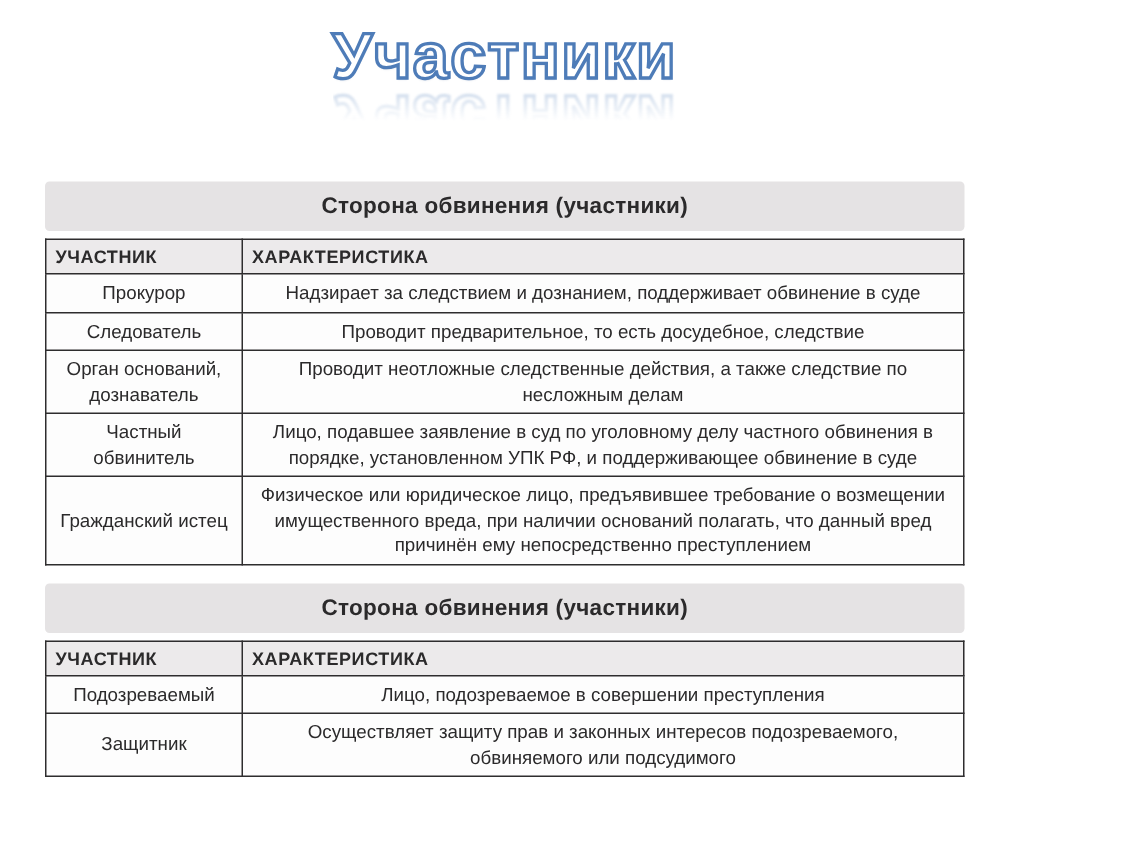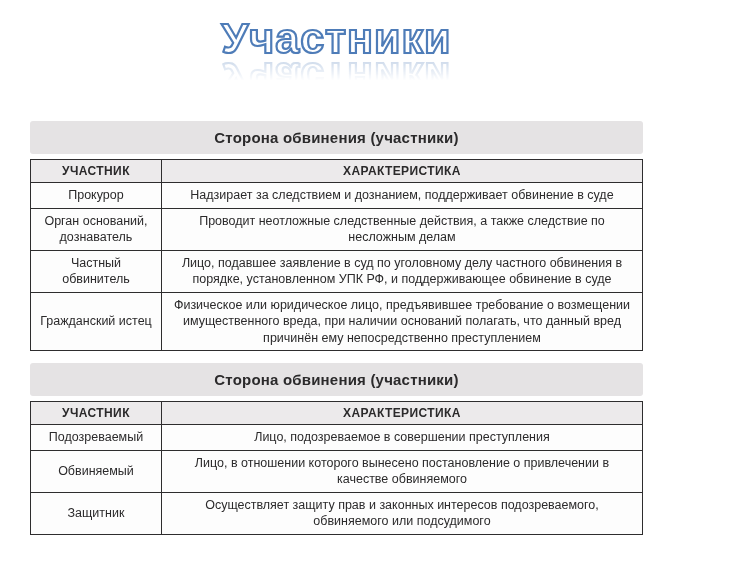--- a/index.html
+++ b/index.html
@@ -63,21 +63,20 @@
   th, td {
     border:1.5px solid var(--border,#2e2d2e);
     vertical-align:middle;
     text-align:left;
   }
   th {
     background:var(--header-bg,#eceaeb);
     font-size:12px;
     font-weight:600;
     letter-spacing:.4px;
-    text-align:center;
     padding:4px 6px;
   }
   td {
     background:#fdfdfd;
     font-size:12.5px;
     line-height:1.32;
     padding:4px 9px;
     text-align:center;
   }
   col.c-participant { width:21.4%; }
@@ -110,20 +109,24 @@
             <th>УЧАСТНИК</th>
             <th>ХАРАКТЕРИСТИКА</th>
           </tr>
         </thead>
         <tbody>
             <tr>
               <td>Прокурор</td>
               <td>Надзирает за следствием и дознанием, поддерживает обвинение в суде</td>
             </tr>
             <tr>
+              <td>Следователь</td>
+              <td>Проводит предварительное, то есть досудебное, следствие</td>
+            </tr>
+            <tr>
               <td>Орган оснований, дознаватель</td>
               <td>Проводит неотложные следственные действия, а также следствие по несложным делам</td>
             </tr>
             <tr>
               <td>Частный обвинитель</td>
               <td>Лицо, подавшее заявление в суд по уголовному делу частного обвинения в порядке, установленном УПК РФ, и поддерживающее обвинение в суде</td>
             </tr>
             <tr>
               <td>Гражданский истец</td>
               <td>Физическое или юридическое лицо, предъявившее требование о возмещении имущественного вреда, при наличии оснований полагать, что данный вред причинён ему непосредственно преступлением</td>
@@ -146,24 +149,20 @@
             <th>УЧАСТНИК</th>
             <th>ХАРАКТЕРИСТИКА</th>
           </tr>
         </thead>
         <tbody>
             <tr>
               <td>Подозреваемый</td>
               <td>Лицо, подозреваемое в совершении преступления</td>
             </tr>
             <tr>
-              <td>Обвиняемый</td>
-              <td>Лицо, в отношении которого вынесено постановление о привлечении в качестве обвиняемого</td>
-            </tr>
-            <tr>
               <td>Защитник</td>
               <td>Осуществляет защиту прав и законных интересов подозреваемого, обвиняемого или подсудимого</td>
             </tr>
           </tbody>
       </table>
     </div>
 
   </div>
 </div>
 

